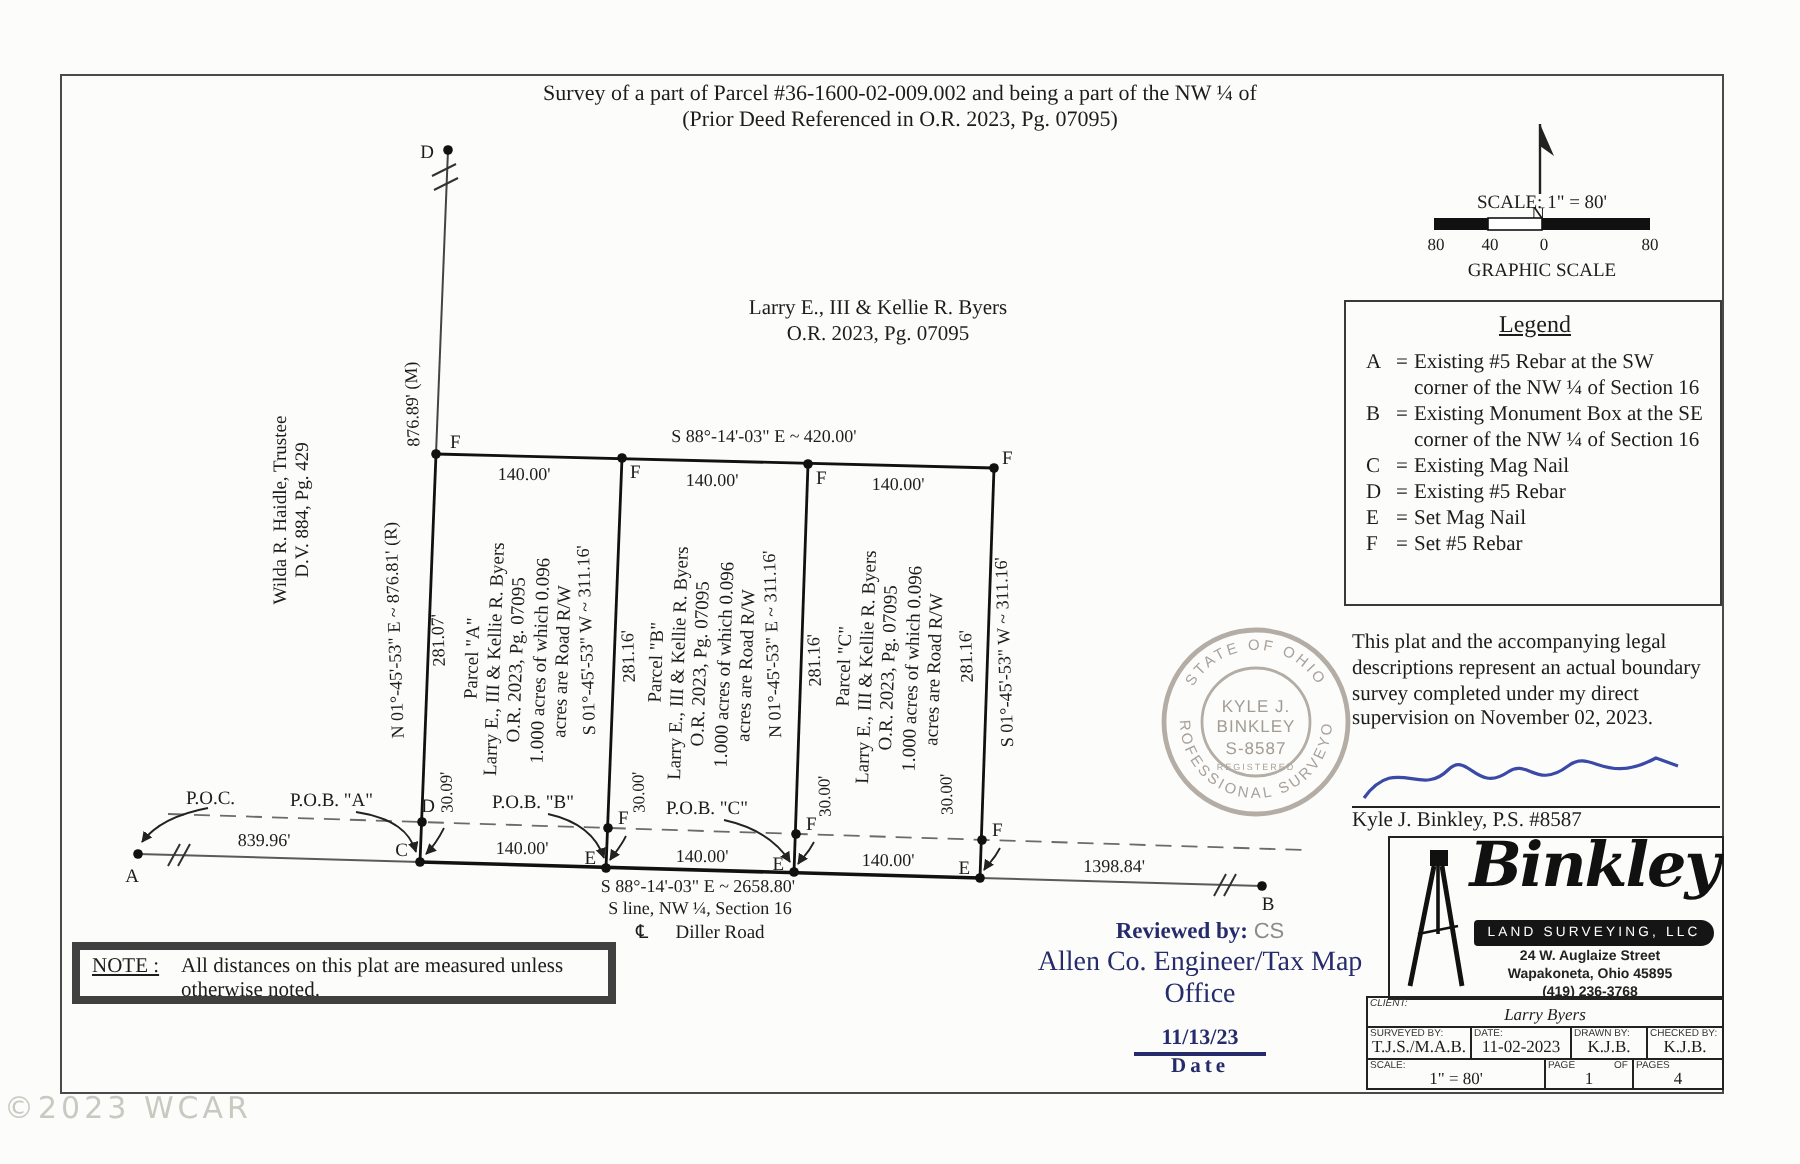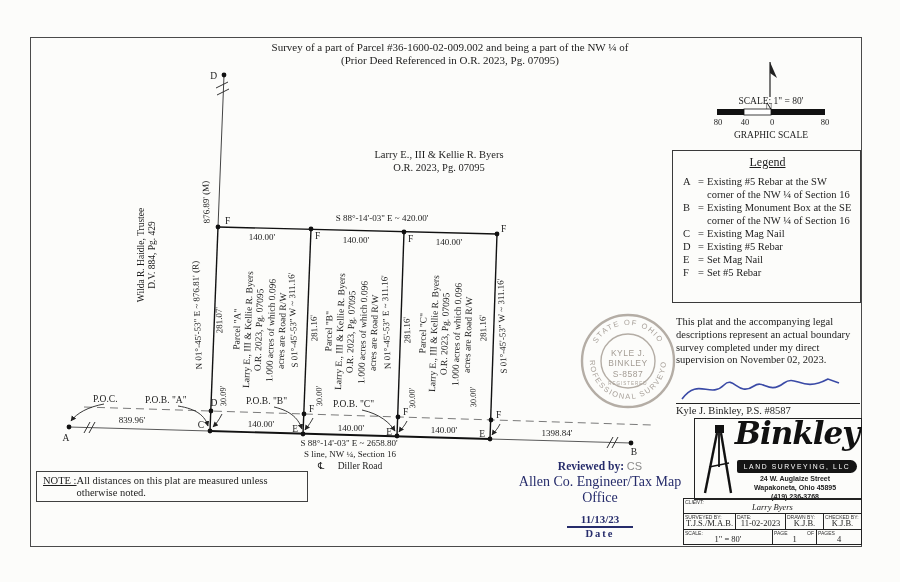--- a/index.html
+++ b/index.html
@@ -44,22 +44,22 @@
   .rv3{display:inline-block;font-size:11px;font-weight:bold;border-bottom:2px solid #262c6b;padding:0 14px 1px;margin-top:7px;}
   .rv4{font-size:10.5px;font-weight:bold;letter-spacing:2px;}
   .table-block{position:absolute;left:683px;top:498px;width:179px;height:47px;border:1.3px solid #222;box-sizing:border-box;
          font-family:"Liberation Serif",serif;}
   .trow{position:absolute;left:0;width:100%;border-bottom:1px solid #222;box-sizing:border-box;}
   .tcell{position:absolute;top:0;height:100%;border-right:1px solid #222;box-sizing:border-box;}
   .tcell.last{border-right:none;}
   .tlab{position:absolute;left:1px;top:0;font-family:"Liberation Sans",sans-serif;font-size:5px;color:#333;white-space:nowrap;}
   .tlab.r{left:auto;right:2px;}
   .tval{position:absolute;left:0;bottom:1px;width:100%;text-align:center;font-size:8.5px;}
-  .note-box{position:absolute;left:36px;top:471px;width:272px;height:31px;border:1px solid #404040;box-sizing:border-box;
-         padding:3px 6px;font-size:10.5px;line-height:1.18;display:flex;gap:0;}
+  .note-box{position:absolute;left:36px;top:471px;width:272px;height:31px;border:4px solid #404040;box-sizing:border-box;
+         padding:3px 6px;font-size:10.5px;line-height:1.18;display:flex;gap:11px;}
   .basis-box{position:absolute;left:31px;top:502px;width:277px;height:43px;border:1px solid #333;box-sizing:border-box;
          padding:3px 6px;font-size:10.5px;line-height:1.2;}
   .ul{text-decoration:underline;white-space:nowrap;}
   .watermark{position:absolute;left:2px;top:545px;font-family:"DejaVu Sans",sans-serif;font-size:15px;
          letter-spacing:2px;color:#c9c9c2;}
 </style>
 </head>
 <body>
 
 <div class="page">
@@ -338,14 +338,15 @@
       </div>
     </div>
   </div>
 
   <div class="note-box">
     <span class="ul">NOTE :</span>
     <span style="width:205px;">All distances on this plat are measured unless otherwise noted.</span>
   </div>
 
 
+  <div class="watermark">©2023 WCAR</div>
 
 </div>
 
 </body></html>

